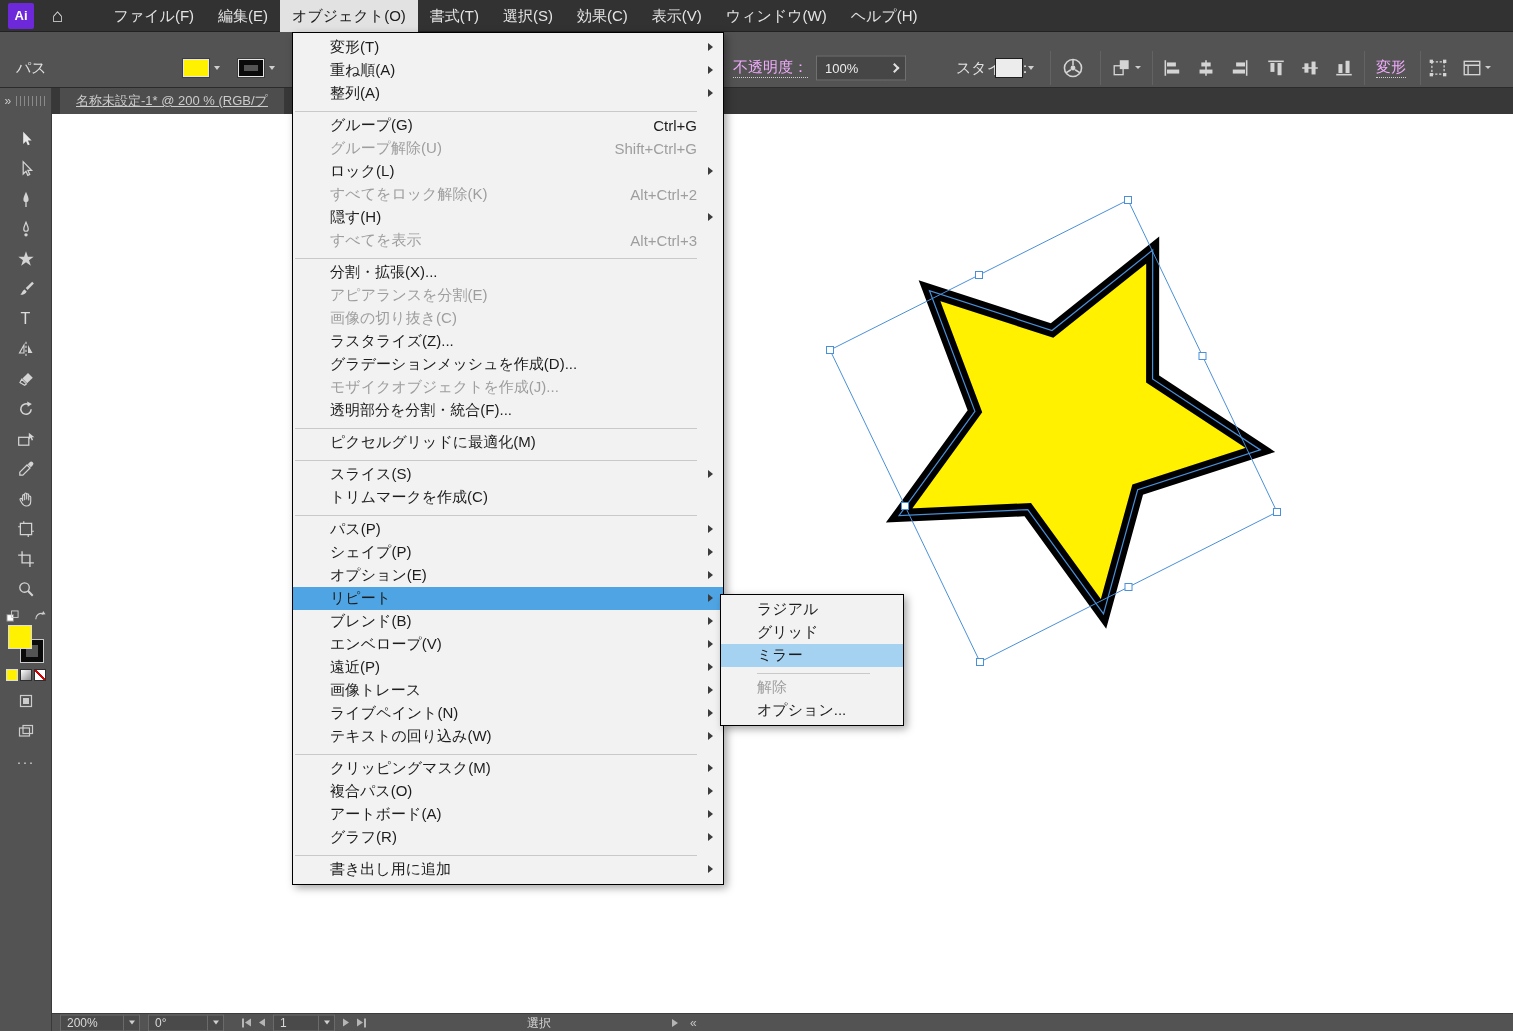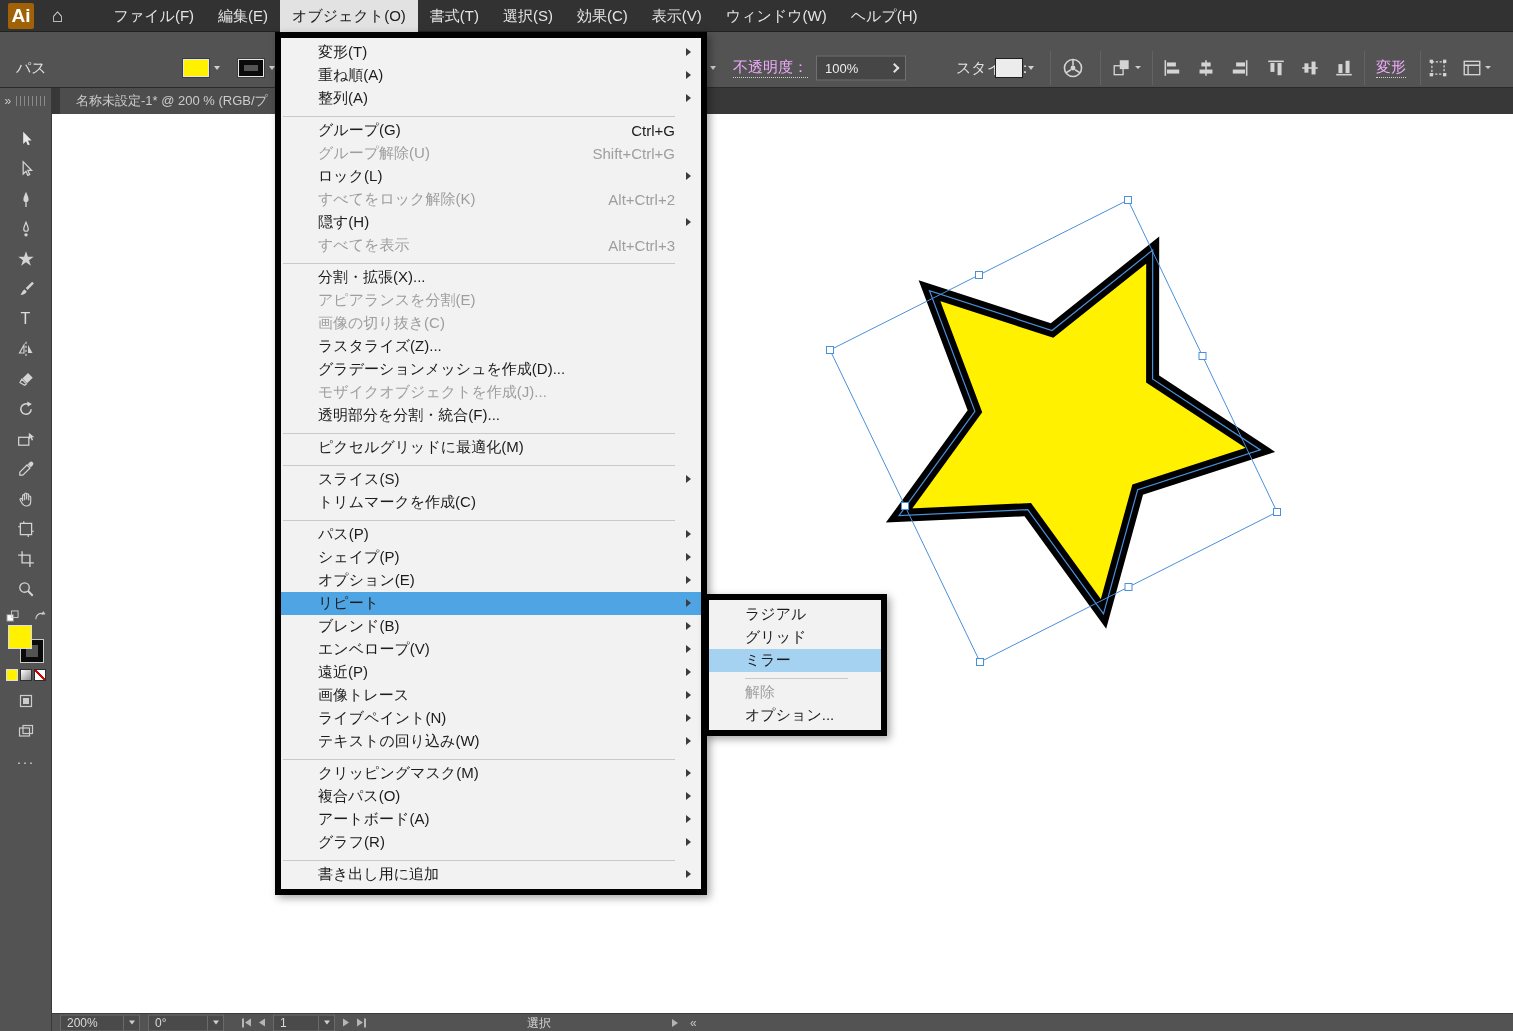--- a/index.html
+++ b/index.html
@@ -2,21 +2,21 @@
 <html style="--hl: #4FA5E3; --hl-sub: #A6D2F2; --sel: #4A90D9; --fill-yellow: #FFF100;"><head>
 <meta charset="utf-8">
 <style>
   *{box-sizing:border-box;margin:0;padding:0;}
   html,body{width:1513px;height:1031px;overflow:hidden;background:#222;}
   body{font-family:"Liberation Sans","DejaVu Sans",sans-serif;}
   #app{position:relative;width:1513px;height:1031px;background:#fff;overflow:hidden;}
 
   
   #menubar{position:absolute;left:0;top:0;width:1513px;height:32px;background:#323232;border-bottom:1px solid #222;display:flex;align-items:center;z-index:50;}
-  .app-logo{width:26px;height:26px;margin-left:8px;background:#a16207;color:#fff;font-weight:bold;font-size:19px;display:flex;align-items:center;justify-content:center;border-radius:2px;}
+  .app-logo{width:26px;height:26px;margin-left:8px;background:#6d28d9;color:#fff;font-weight:bold;font-size:13px;display:flex;align-items:center;justify-content:center;border-radius:2px;}
   .home-btn{margin-left:18px;color:#DEDEDE;font-size:19px;line-height:32px;cursor:default;}
   .mb-items{display:flex;margin-left:38px;height:32px;}
   .mb-item{padding:0 12px;height:32px;line-height:32px;font-size:15px;color:#E4E4E4;white-space:nowrap;}
   .mb-item.active{background:#E2E2E2;color:#1b1b1b;}
 
   
   #controlbar{position:absolute;left:0;top:32px;width:1513px;height:56px;background:#535353;border-bottom:1px solid #2b2b2b;z-index:40;}
   #controlbar > *{position:absolute;top:50%;transform:translateY(-50%);margin-top:8px;}
   .cb-label{color:#E2E2E2;font-size:15px;white-space:nowrap;}
   .cb-link{color:#f0abfc;font-size:15px;border-bottom:1px dotted #cfcfcf;white-space:nowrap;cursor:default;}
@@ -50,39 +50,39 @@
   .minis{display:flex;gap:2px;margin-top:6px;}
   .mini{width:12px;height:12px;border:1px solid #2e2e2e;}
   .mini.color{background:var(--fill-yellow,#FFF100);border-color:#ddd;}
   .mini.grad{background:linear-gradient(135deg,#ffffff 0%,#8a8a8a 100%);}
   .mini.none{background:linear-gradient(45deg,#fff 44%,#D20000 44%,#D20000 56%,#fff 56%);}
   .mode-btn{width:30px;height:22px;background:none;border:none;display:flex;align-items:center;justify-content:center;margin-top:9px;}
   .more{color:#CFCFCF;font-size:15px;letter-spacing:1px;margin-top:10px;}
 
   
   #tabbar{position:absolute;left:52px;top:88px;width:1461px;height:26px;background:#383838;display:flex;align-items:flex-end;z-index:20;}
-  .tab{height:26px;line-height:26px;margin-left:8px;padding:0 16px;background:#4D4D4D;color:#CCCCCC;font-size:13px;white-space:nowrap;overflow:hidden;max-width:300px;}
+  .tab{height:26px;line-height:26px;margin-left:8px;padding:0 16px;background:#4D4D4D;color:#CCCCCC;font-size:13px;white-space:nowrap;overflow:hidden;max-width:300px;text-decoration:underline;}
   #canvas{position:absolute;left:52px;top:114px;width:1461px;height:899px;background:#FFFFFF;z-index:10;}
   #art-svg{position:absolute;left:0;top:0;width:1461px;height:899px;}
 
   #statusbar{position:absolute;left:52px;top:1013px;width:1461px;height:18px;background:#535353;border-top:1px solid #3c3c3c;z-index:20;font-size:12px;color:#D9D9D9;}
   #statusbar > *{position:absolute;top:50%;transform:translateY(-50%);}
   .sb-field{height:17px;background:#4A4A4A;border:1px solid #6a6a6a;display:flex;align-items:center;}
   .sb-field .sb-text{padding:0 6px;}
   .sb-dd{width:16px;height:100%;border-left:1px solid #6a6a6a;display:flex;align-items:center;justify-content:center;margin-left:auto;}
   .sb-nav{display:flex;align-items:center;gap:8px;}
   .tri-r{width:0;height:0;border-left:6px solid #B5B5B5;border-top:4px solid transparent;border-bottom:4px solid transparent;display:inline-block;}
   .tri-l{width:0;height:0;border-right:6px solid #B5B5B5;border-top:4px solid transparent;border-bottom:4px solid transparent;display:inline-block;}
   .vbar{width:2px;height:9px;background:#B5B5B5;display:inline-block;}
   .nav-btn{display:inline-flex;align-items:center;gap:1px;background:none;border:none;}
   .sb-status{white-space:nowrap;}
   .sb-collapse{color:#C5C5C5;font-size:12px;}
 
   
-  .menu{position:absolute;background:#F2F2F2;border:6px solid #000000;box-shadow:3px 3px 8px rgba(0,0,0,.35);padding:3px 0;z-index:100;}
+  .menu{position:absolute;background:#F2F2F2;border:1px solid #000000;box-shadow:3px 3px 8px rgba(0,0,0,.35);padding:3px 0;z-index:100;margin-left:17px;}
   #object-menu{left:275px;top:32px;width:432px;}
   #repeat-submenu{left:703px;top:594px;width:184px;z-index:110;}
   .menu-item{position:relative;height:23px;display:flex;align-items:center;padding:0 26px 0 37px;font-size:15px;color:#1c1c1c;white-space:nowrap;}
   #repeat-submenu .menu-item{padding-left:36px;padding-right:9px;}
   .mi-label{flex:0 1 auto;overflow:hidden;}
   .mi-shortcut{margin-left:auto;padding-left:24px;}
   .menu-item.sub::after{content:"";position:absolute;right:10px;top:50%;margin-top:-4.5px;border-left:5px solid #3c3c3c;border-top:4.5px solid transparent;border-bottom:4.5px solid transparent;}
   .menu-item.disabled{color:#9E9E9E;}
   #object-menu .menu-item.hl{background:var(--hl,#4DA4E4);}
   #repeat-submenu .menu-item.hl{background:var(--hl-sub,#A6D2F2);}

